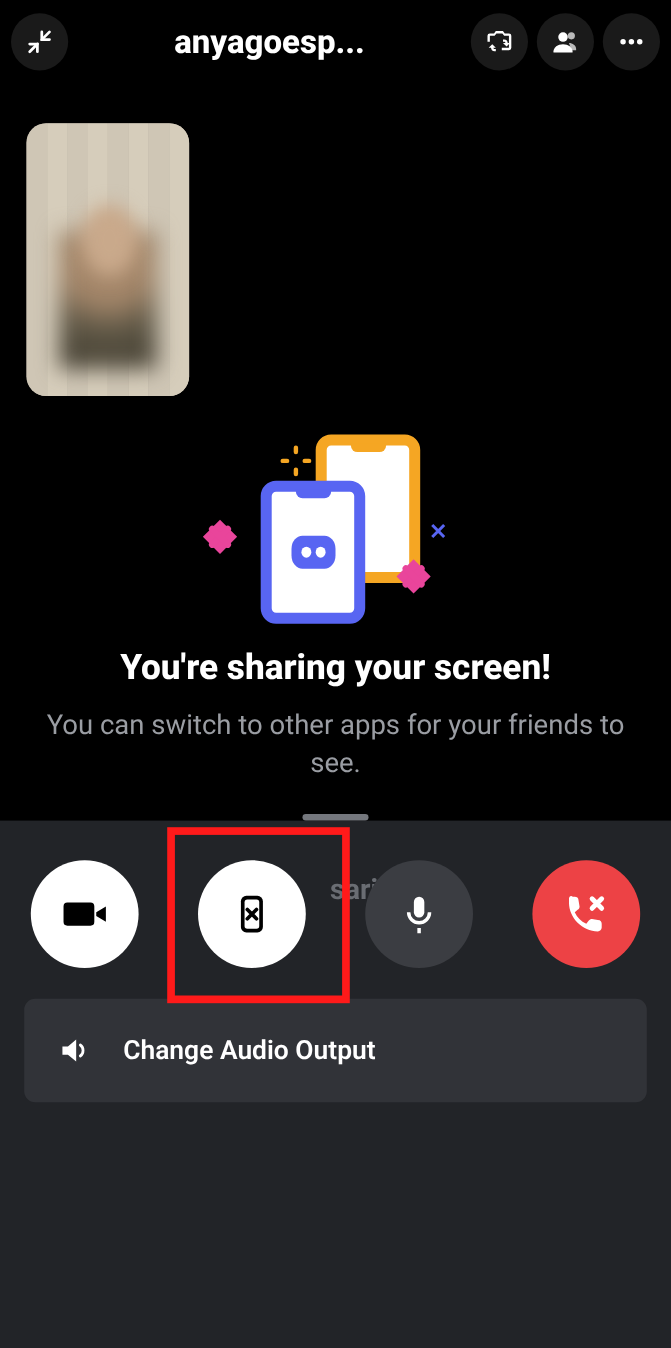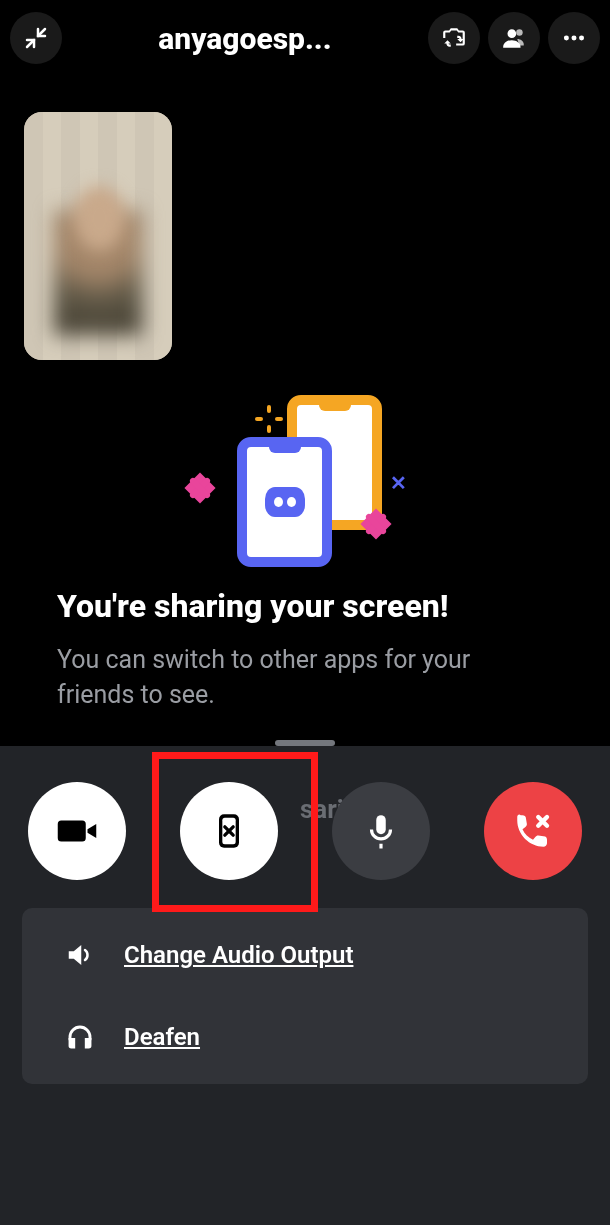--- a/index.html
+++ b/index.html
@@ -36,35 +36,35 @@
   .star1{left:-6px;top:82px;} .star2{left:170px;top:118px;}
   .spark{position:absolute;left:60px;top:10px;width:28px;height:28px;}
   .spark span{position:absolute;background:#f5a623;border-radius:2px;}
   .spark .a{left:12px;top:0;width:4px;height:8px;}
   .spark .b{left:12px;bottom:0;width:4px;height:8px;}
   .spark .c{top:12px;left:0;height:4px;width:8px;}
   .spark .d{top:12px;right:0;height:4px;width:8px;}
   .xmark{position:absolute;left:195px;top:76px;color:#5865F2;font-weight:900;font-size:20px;letter-spacing:-2px;}
 
   
-  .msg{position:absolute;left:0;right:0;top:586px;text-align:left;padding:0 57px;}
+  .msg{position:absolute;left:0;right:0;top:586px;text-align:center;padding:0 26px;}
   .msg h1{font-size:32px;font-weight:800;line-height:1.25;}
   .msg p{margin-top:16px;color:#9a9da3;font-size:25px;line-height:1.4;}
 
   
   .sheet{position:absolute;left:0;right:0;bottom:0;background:#222428;padding-top:22px;height:479px;}
   .handle{position:absolute;left:50%;top:-6px;transform:translateX(-50%);width:60px;height:6px;border-radius:3px;background:#74777d;}
   .btnrow{display:flex;align-items:center;justify-content:space-between;padding:0 28px;height:126px;}
   .rbtn{width:98px;height:98px;border-radius:50%;display:flex;align-items:center;justify-content:center;position:relative;}
   .rbtn.white{background:#fff;color:#000;}
   .rbtn.dim{background:#3b3d42;color:#fff;}
   .rbtn.red{background:#ED4245;color:#fff;}
   .highlight{position:absolute;left:152px;top:6px;width:166px;height:160px;border:7px solid #ff1a1a;}
   .ghost{position:absolute;left:300px;top:48px;font-size:26px;font-weight:700;color:#6a6d73;z-index:0;}
-  .menu{margin:14px 22px 0;background:#313338;border-radius:10px;padding:6px 16px;text-decoration:underline;}
+  .menu{margin:14px 22px 0;background:#313338;border-radius:10px;padding:6px 4px;}
   .mitem{display:flex;align-items:center;gap:26px;padding:26px 24px;font-size:24px;font-weight:600;}
   .micon{width:36px;display:flex;align-items:center;justify-content:center;}
 
   svg{display:block;}
 </style>
 </head>
 <body>
 
 <div class="topbar">
   <div class="circ">
@@ -173,23 +173,14 @@
   <div class="menu">
     <div class="mitem">
       <span class="micon">
         <svg width="30" height="30" viewBox="0 0 24 24" fill="#fff">
             <path d="M3 9v6h4l6 5V4L7 9H3z"></path>
             <path d="M16 8c1.5 1 2 2.5 2 4s-.5 3-2 4" stroke="#fff" stroke-width="2" fill="none" stroke-linecap="round"></path>
           </svg>
       </span>
       <span>Change Audio Output</span>
     </div>
-    <div class="mitem">
-      <span class="micon">
-        <svg width="30" height="30" viewBox="0 0 24 24" fill="none" stroke="#fff" stroke-width="2.3" stroke-linecap="round">
-            <path d="M4 14v-2a8 8 0 0 1 16 0v2"></path>
-            <path d="M4 14v5a1 1 0 0 0 1 1h2v-6H4zM20 14v5a1 1 0 0 1-1 1h-2v-6h3z" fill="#fff"></path>
-          </svg>
-      </span>
-      <span>Deafen</span>
-    </div>
   </div>
 </div>
 
 </body></html>

